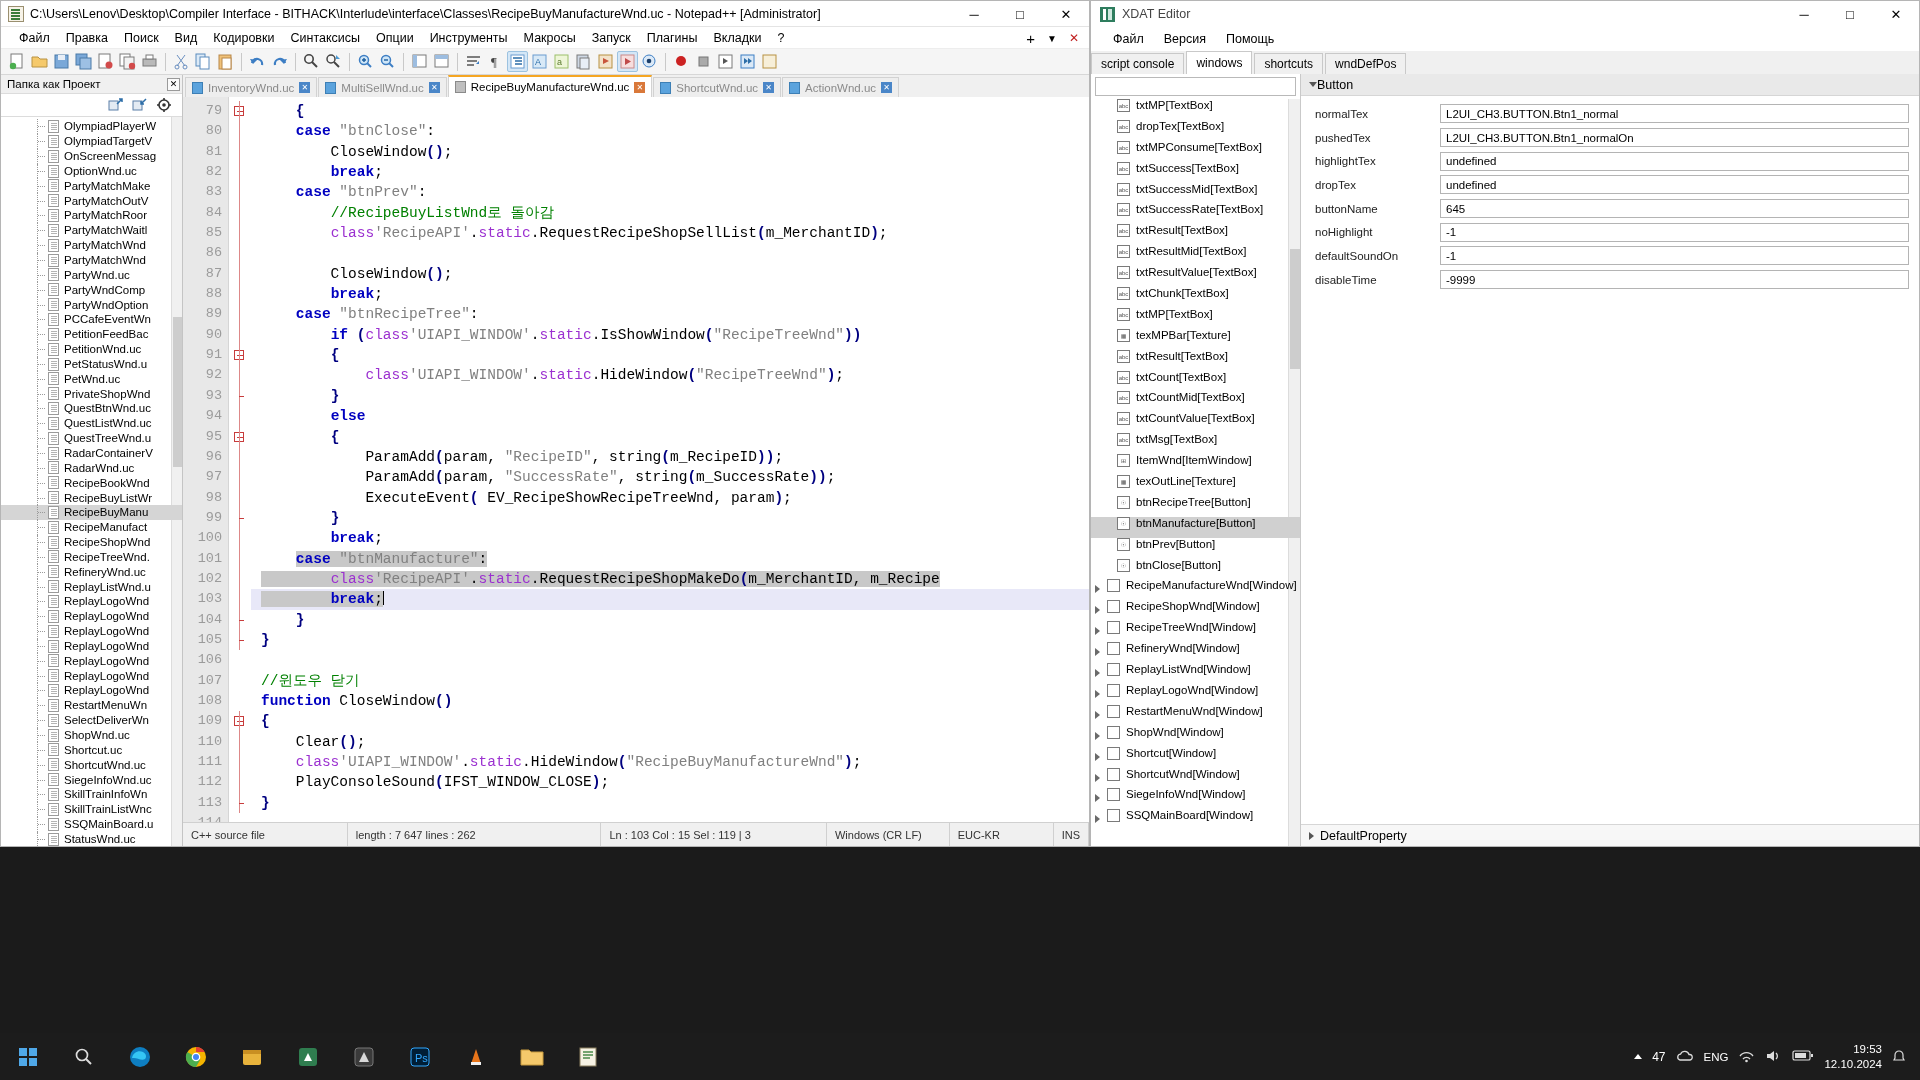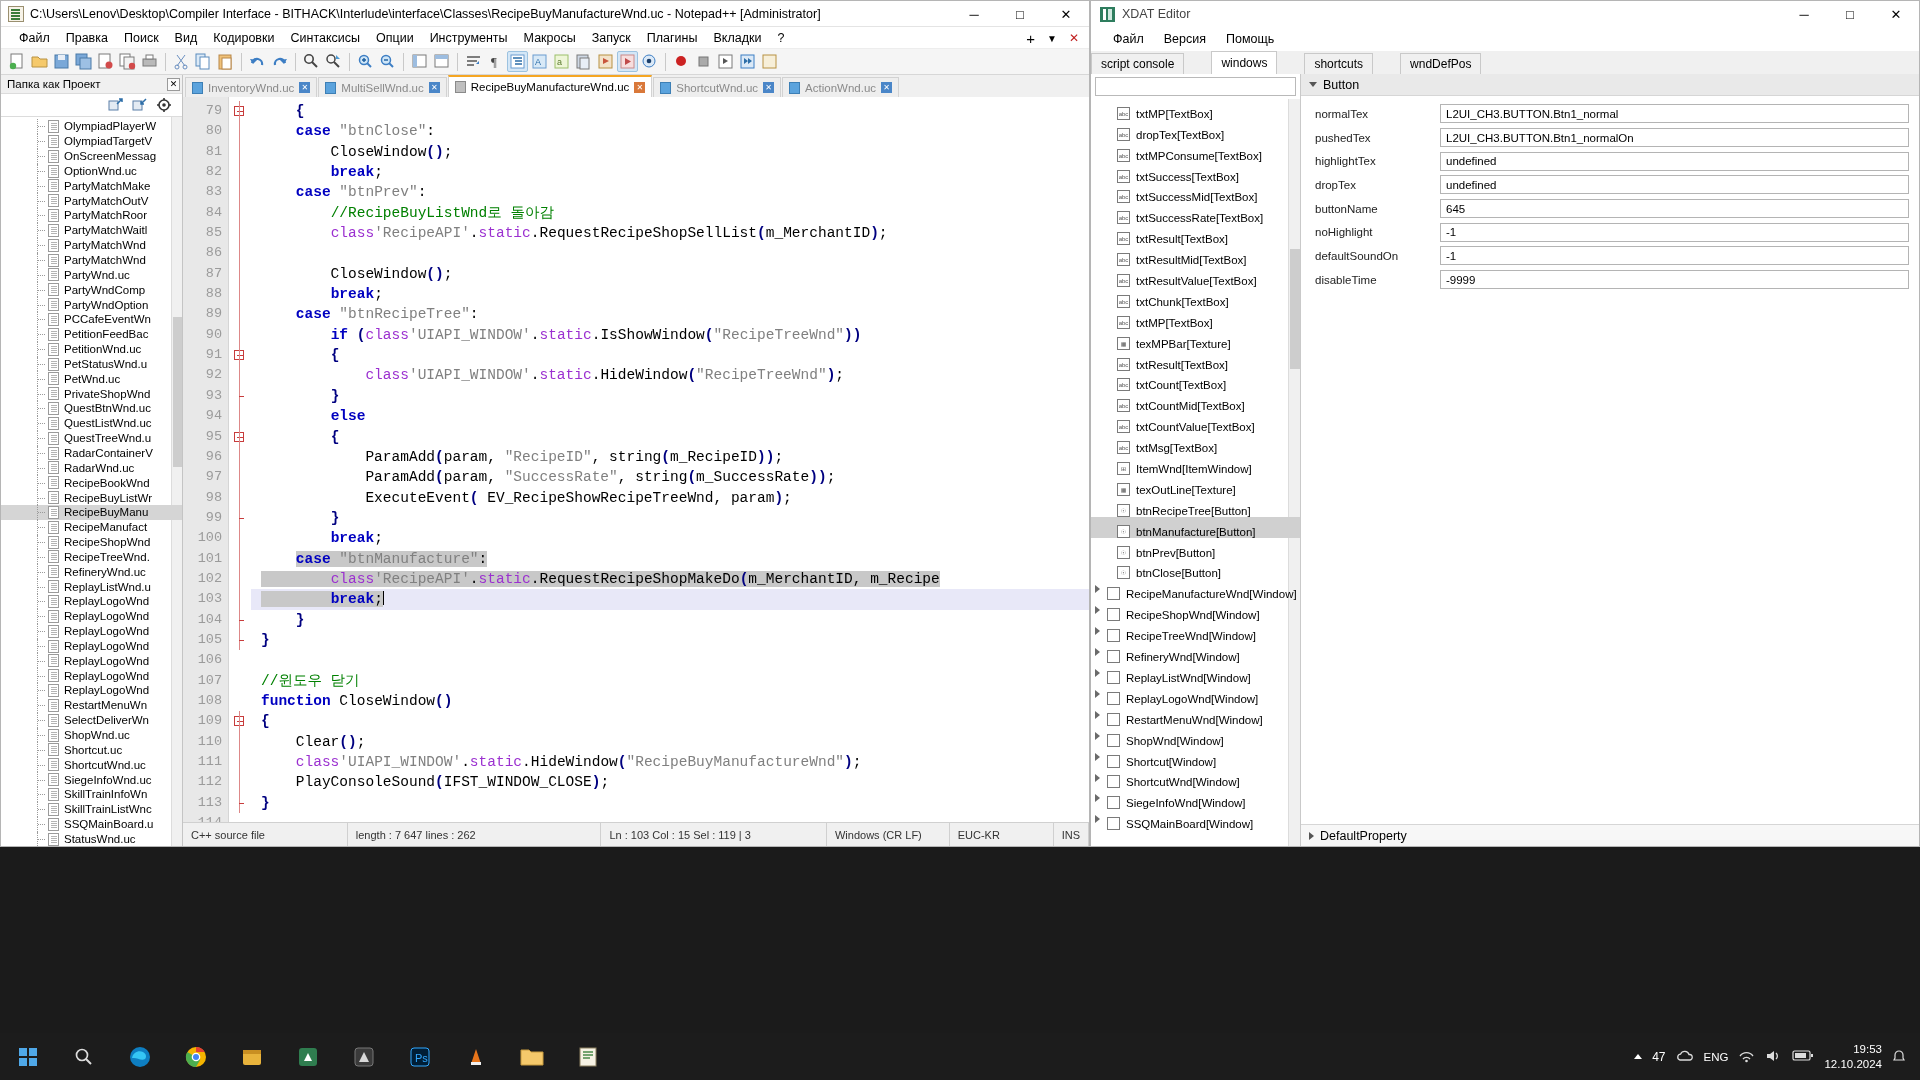--- a/index.html
+++ b/index.html
@@ -165,36 +165,36 @@
     position:absolute; left:1090px; top:0; width:830px; height:847px;
     background:#f0f0f0; border:1px solid #b5b5b5; display:flex; flex-direction:column;
   }
   .x-title{ height:26px; background:#fff; display:flex; align-items:center; position:relative;}
   .x-ico{ width:15px;height:15px;margin:0 7px 0 9px; background:#2e7d5e; position:relative;flex:0 0 auto;}
   .x-ico:after{content:"";position:absolute;left:3px;top:2px;width:3px;height:11px;background:#fff;}
   .x-ico:before{content:"";position:absolute;left:8px;top:2px;width:4px;height:11px;background:#cfe9df;}
   .x-title-txt{ font-size:12.5px; color:#444; }
   .x-menubar{ height:24px; display:flex; align-items:center; padding-left:12px; background:#fff; }
   .x-menu{ font-size:12.5px; padding:3px 10px; }
-  .x-tabs{ height:23px; display:flex; align-items:flex-end; background:#f0f0f0; padding-left:0px;gap:25px;}
+  .x-tabs{ height:23px; display:flex; align-items:flex-end; background:#f0f0f0; padding-left:0px;}
   .x-tab{
     height:21px; padding:0 9px; font-size:12px; display:flex;align-items:center;
     background:#f0f0f0; border:1px solid #c9c9c9; border-bottom:none; margin-right:2px;
   }
   .x-tab.active{ background:#fff; height:23px; }
   .x-body{ flex:1; display:flex; min-height:0; background:#fff; }
   .x-left{ width:210px; display:flex; flex-direction:column; border-right:1px solid #c9c9c9;}
   .x-search{ height:25px; padding:3px 4px; }
   .x-search input{
     width:100%; height:100%; border:1px solid #b9b9b9; font-size:12px; padding:0 4px;
     font-family:"Liberation Sans",sans-serif;
   }
   .x-tree{ flex:1; overflow:hidden; position:relative; background:#fff; }
   .xnode{
-    display:flex; align-items:flex-end; height:20.9px; font-size:11.5px;
+    display:flex; align-items:flex-start; height:20.9px; font-size:11.5px;
     white-space:nowrap; padding-left:16px; position:relative;
   }
   .xnode.child{ padding-left:26px; }
   .xnode.sel{ background:#d0d0d0; }
   .xarrow{
     position:absolute; left:4px; top:6px; width:0;height:0;
     border-left:5px solid #6a6a6a; border-top:4px solid transparent; border-bottom:4px solid transparent;
   }
   .xico{
     width:13px;height:13px; border:1px solid #7a7a7a; background:#fff; margin-right:6px;
@@ -204,21 +204,21 @@
   .xico.win{ background:#fff; }
   .xico.win:after{ content:""; display:block; }
   .x-scroll{
     position:absolute; right:0; top:0; width:12px; height:100%; background:#f0f0f0;
     border-left:1px solid #dcdcdc;
   }
   .x-scroll .thumb{ position:absolute; left:1px; top:150px; width:10px; height:120px; background:#cdcdcd;}
   .x-right{ flex:1; display:flex; flex-direction:column; min-width:0; }
   .x-grp{
     height:22px; background:#e9e9e9; display:flex; align-items:center;
-    font-size:12.5px; padding-left:8px; gap:6px; border-bottom:1px solid #d6d6d6;
+    font-size:12.5px; padding-left:8px; border-bottom:1px solid #d6d6d6;
   }
   .x-grp .tri{ width:0;height:0;border-top:5px solid #555;border-left:4px solid transparent;border-right:4px solid transparent;}
   .x-props{ flex:1; padding-top:6px; }
   .x-row{ display:flex; align-items:center; height:23.7px; padding:0 10px 0 14px; }
   .x-row .k{ width:125px; font-size:11.5px; color:#222; }
   .x-row .v{
     flex:1; height:19px; border:1px solid #b4b4b4; background:#fff;
     font-size:11.5px; display:flex; align-items:center; padding-left:5px;
   }
   .x-foot{ height:22px; display:flex; align-items:center; gap:6px; padding-left:8px;

